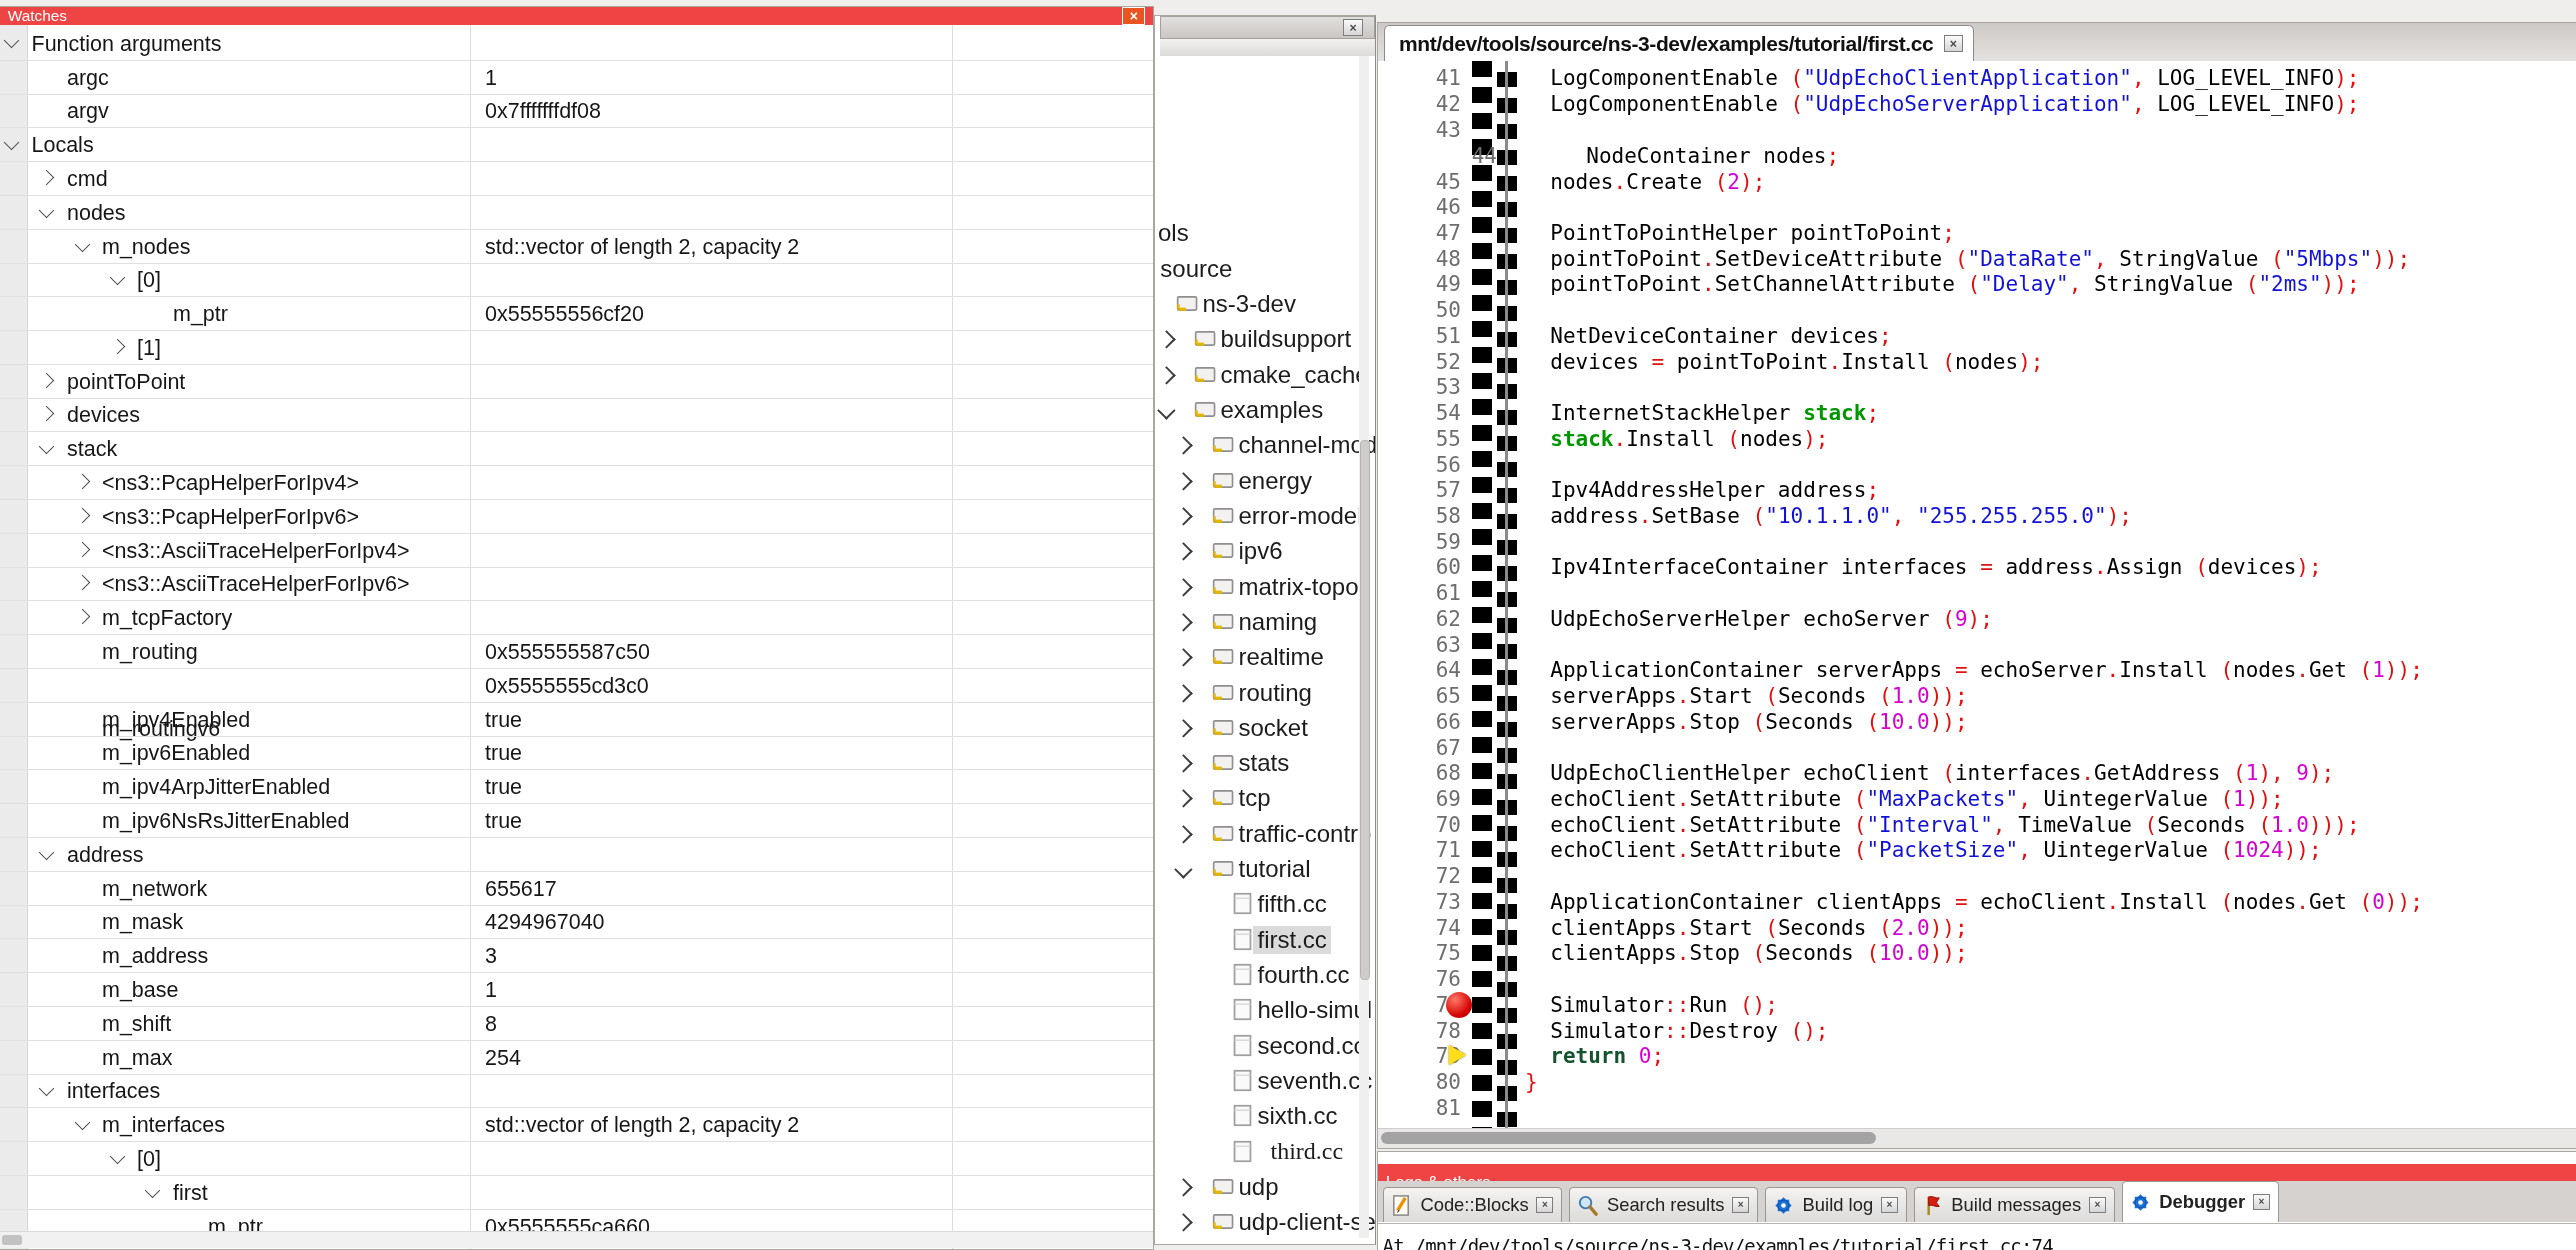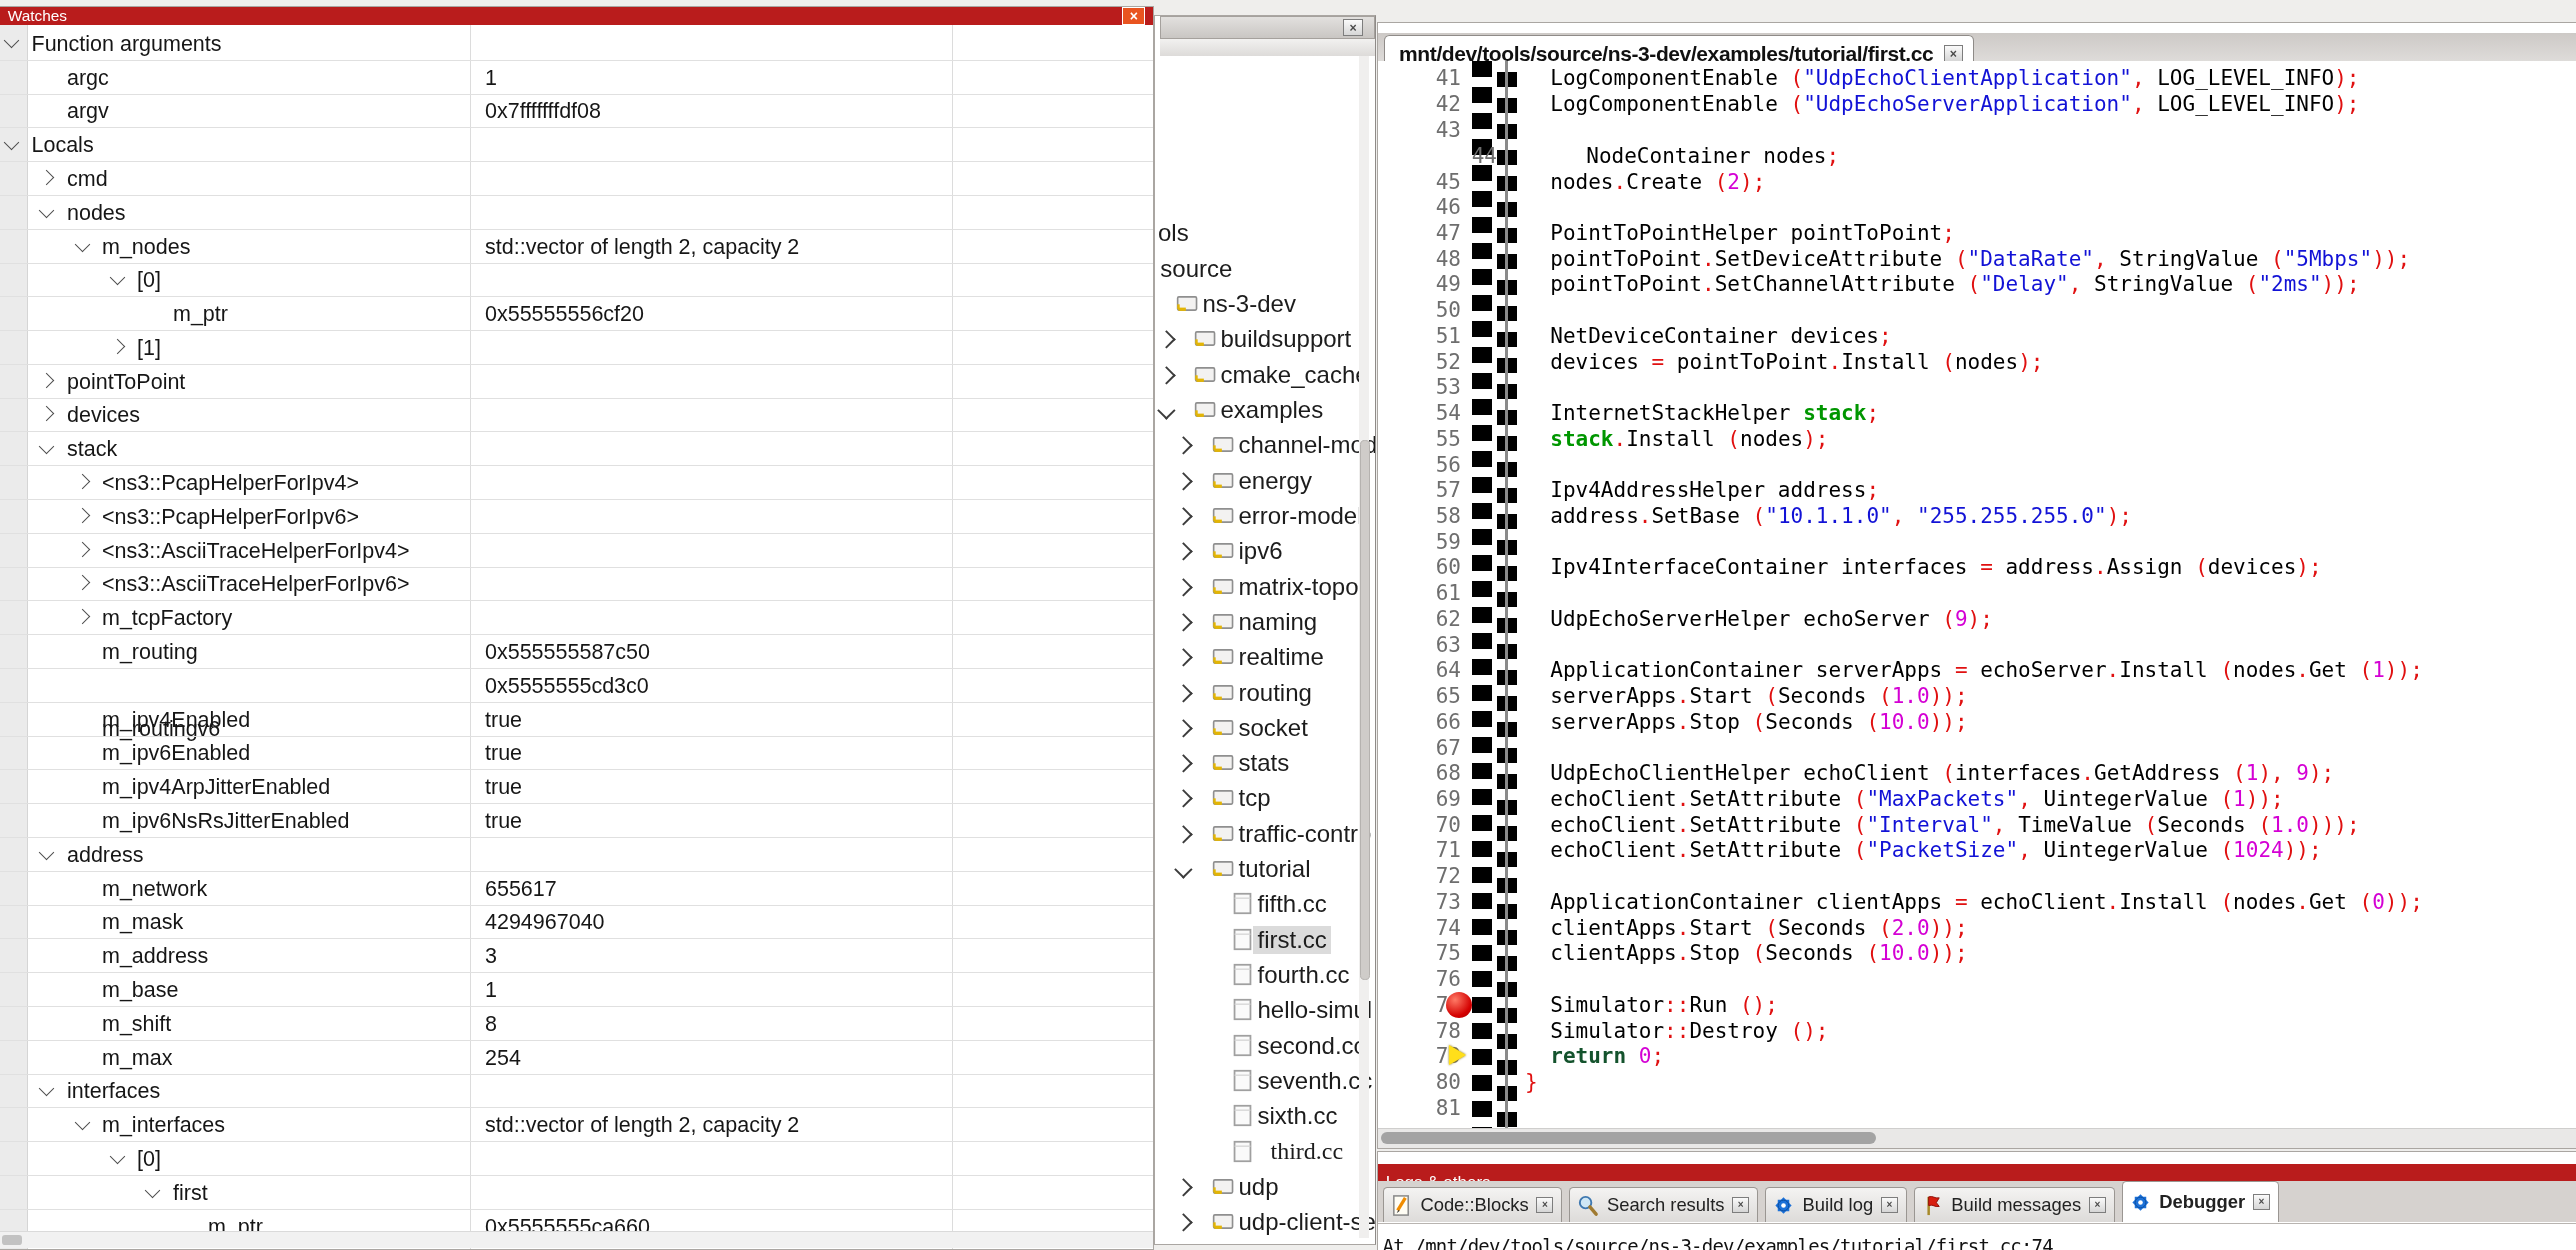--- a/index.html
+++ b/index.html
@@ -3,21 +3,21 @@
 <meta charset="utf-8">
 <style>
   html,body{margin:0;padding:0}
   body{
     width:2576px;height:1250px;position:relative;overflow:hidden;
     background:#efeeec;font-family:"Liberation Sans",sans-serif;
     -webkit-font-smoothing:antialiased;
   }
   .win{position:absolute;background:#fff;border:0.8px solid #aaa6a2;box-sizing:border-box}
   
-  .obar{position:absolute;left:0;right:0;background:#b91c1c;color:#fff;
+  .obar{position:absolute;left:0;right:0;background:#ef4444;color:#fff;
         display:flex;align-items:center;padding:0 7.7px;box-sizing:border-box}
   .obar .t{flex:1;font-size:15.4px}
   .xbox{display:flex;align-items:center;justify-content:center;cursor:default;
         font-weight:bold;box-sizing:border-box;line-height:1}
   .xbox.orange{width:23px;height:18.4px;background:#e95420;border:1.5px solid #fff;color:#fff;font-size:14px}
   .xbox.gray{width:20px;height:17px;background:linear-gradient(#fafafa,#d6d6d6);
              border:1.5px solid #7d7d7d;color:#4a4a4a;font-size:12.3px}
   
   #watchBody{position:absolute;left:0;right:0;top:18.4px;bottom:0;background:#fff;overflow:hidden}
   #watchBody .gutter{position:absolute;left:0;top:0;bottom:0;width:27px;background:#ebebeb;border-right:0.8px solid #d5d5d5}
@@ -40,21 +40,21 @@
   .trow{position:absolute;height:35px;left:0;right:17px;white-space:nowrap}
   .trow .tl{position:absolute;top:4.6px;font-size:24px;color:#1c1c1c}
   .trow .tl.sel{background:#dbdbdb;padding:0 4.6px;margin-left:-4.6px}
   .tchev{position:absolute;top:12.3px;width:10.8px;height:10.8px;border-right:2.3px solid #3c3c3c;border-bottom:2.3px solid #3c3c3c}
   .tchev.d{transform:rotate(45deg)}
   .tchev.r{transform:rotate(-45deg)}
   .ticon{position:absolute;top:7px}
   .vscroll{position:absolute;right:6.1px;top:0;width:10px;bottom:0;background:#f0efee}
   .vscroll .thumb{position:absolute;left:0.8px;width:8.4px;background:#cfccc9;border:0.8px solid #b5b2af;border-radius:4.6px}
   
-  #tabstrip{position:absolute;left:0;right:0;top:10px;height:38px;
+  #tabstrip{position:absolute;left:0;right:0;top:0;height:38px;
             background:linear-gradient(#cdc9c6,#e4e2e0);border-bottom:0.8px solid #8f8b88}
   #edtab{position:absolute;left:6.1px;top:2.3px;height:36px;background:#fff;
          border:0.8px solid #8f8b88;border-bottom:none;border-radius:5.4px 5.4px 0 0;
          display:flex;align-items:center;padding:0 10.8px 0 14px;gap:10.8px}
   #edtab .tt{font-size:21px;font-weight:bold;color:#111;letter-spacing:-0.4px;white-space:nowrap}
   #codeArea{position:absolute;left:0;right:0;top:38px;bottom:19px;background:#fff;overflow:hidden}
   .cline{position:absolute;left:0;right:0;height:26px;white-space:pre;
          font-family:"DejaVu Sans Mono",monospace;font-size:21px;line-height:26px}
   .cline .num{position:absolute;left:0;width:83px;text-align:right;color:#6e6e6e}
   .cline .code{position:absolute;left:147px}

